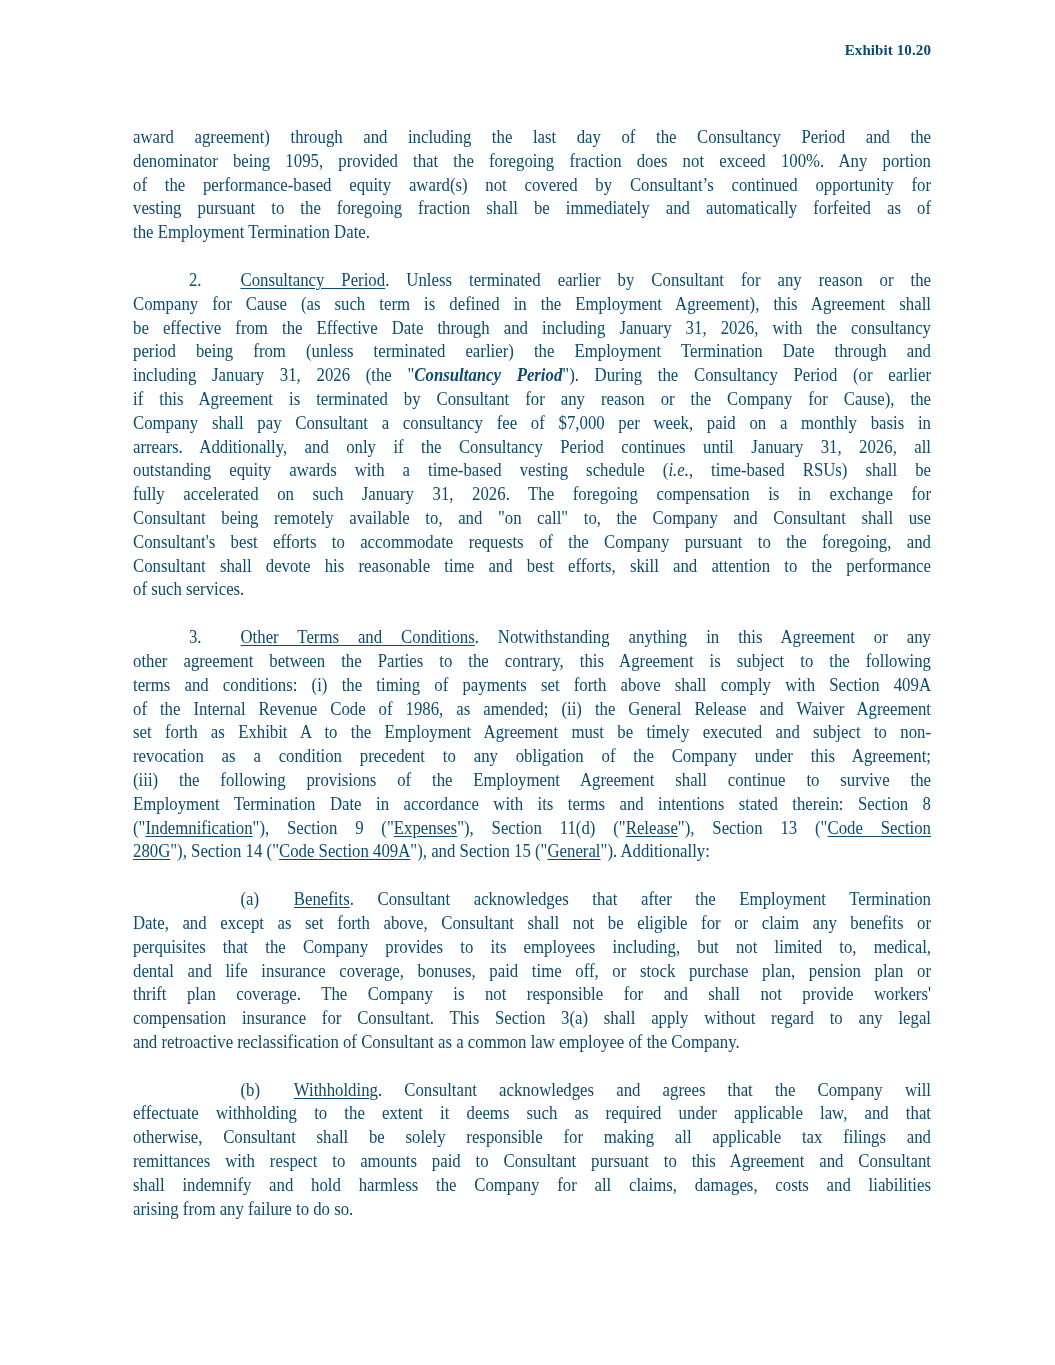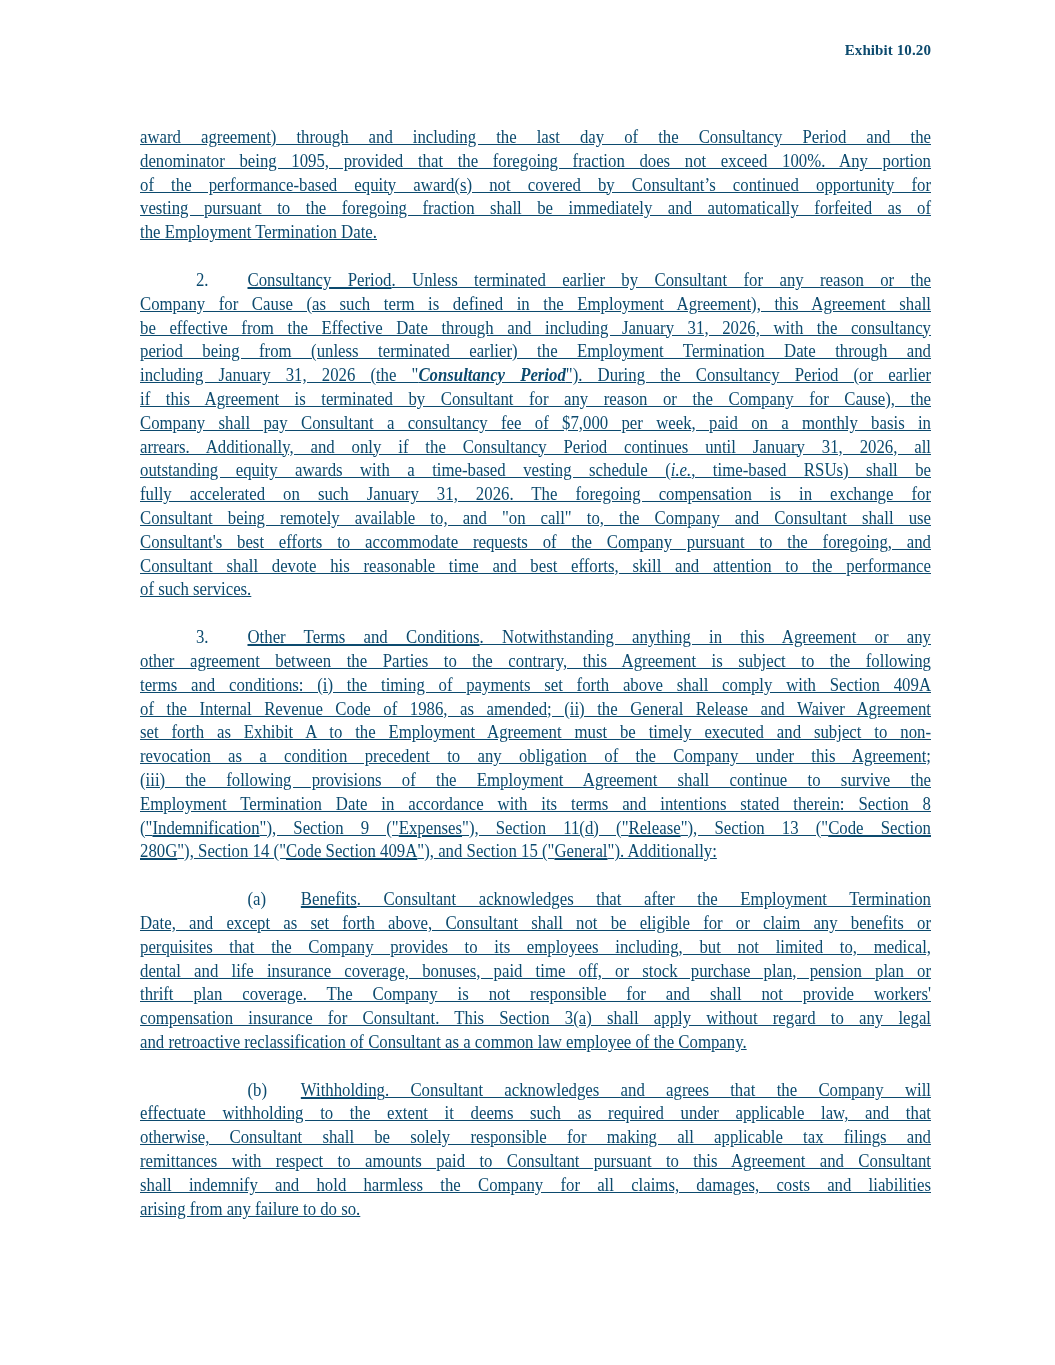--- a/index.html
+++ b/index.html
@@ -10,21 +10,21 @@
     font-family: "Liberation Serif", serif;
   }
   .exhibit {
     position: absolute; right: 124px; top: 42px;
     font-size: 15px; font-weight: bold; letter-spacing: 0.1px;
   }
   .body {
     position: absolute; left: 124px; top: 125px; width: 807px;
     font-size: 19.5px;
   }
-  .para { margin: 0 0 24px 16px; text-decoration: underline; }
+  .para { margin: 0 0 24px 9px; }
   .line {
     display: block; height: 23.8px; line-height: 23.8px;
     text-align: justify; text-align-last: justify;
     white-space: nowrap; overflow: visible;
     transform-origin: left center;
     transform: scaleX(0.86); width: calc(100% / 0.86);
   }
   .line.last { text-align-last: left; }
   .u { text-decoration: underline; text-underline-offset: 2px; }
   .bi { font-weight: bold; font-style: italic; }

